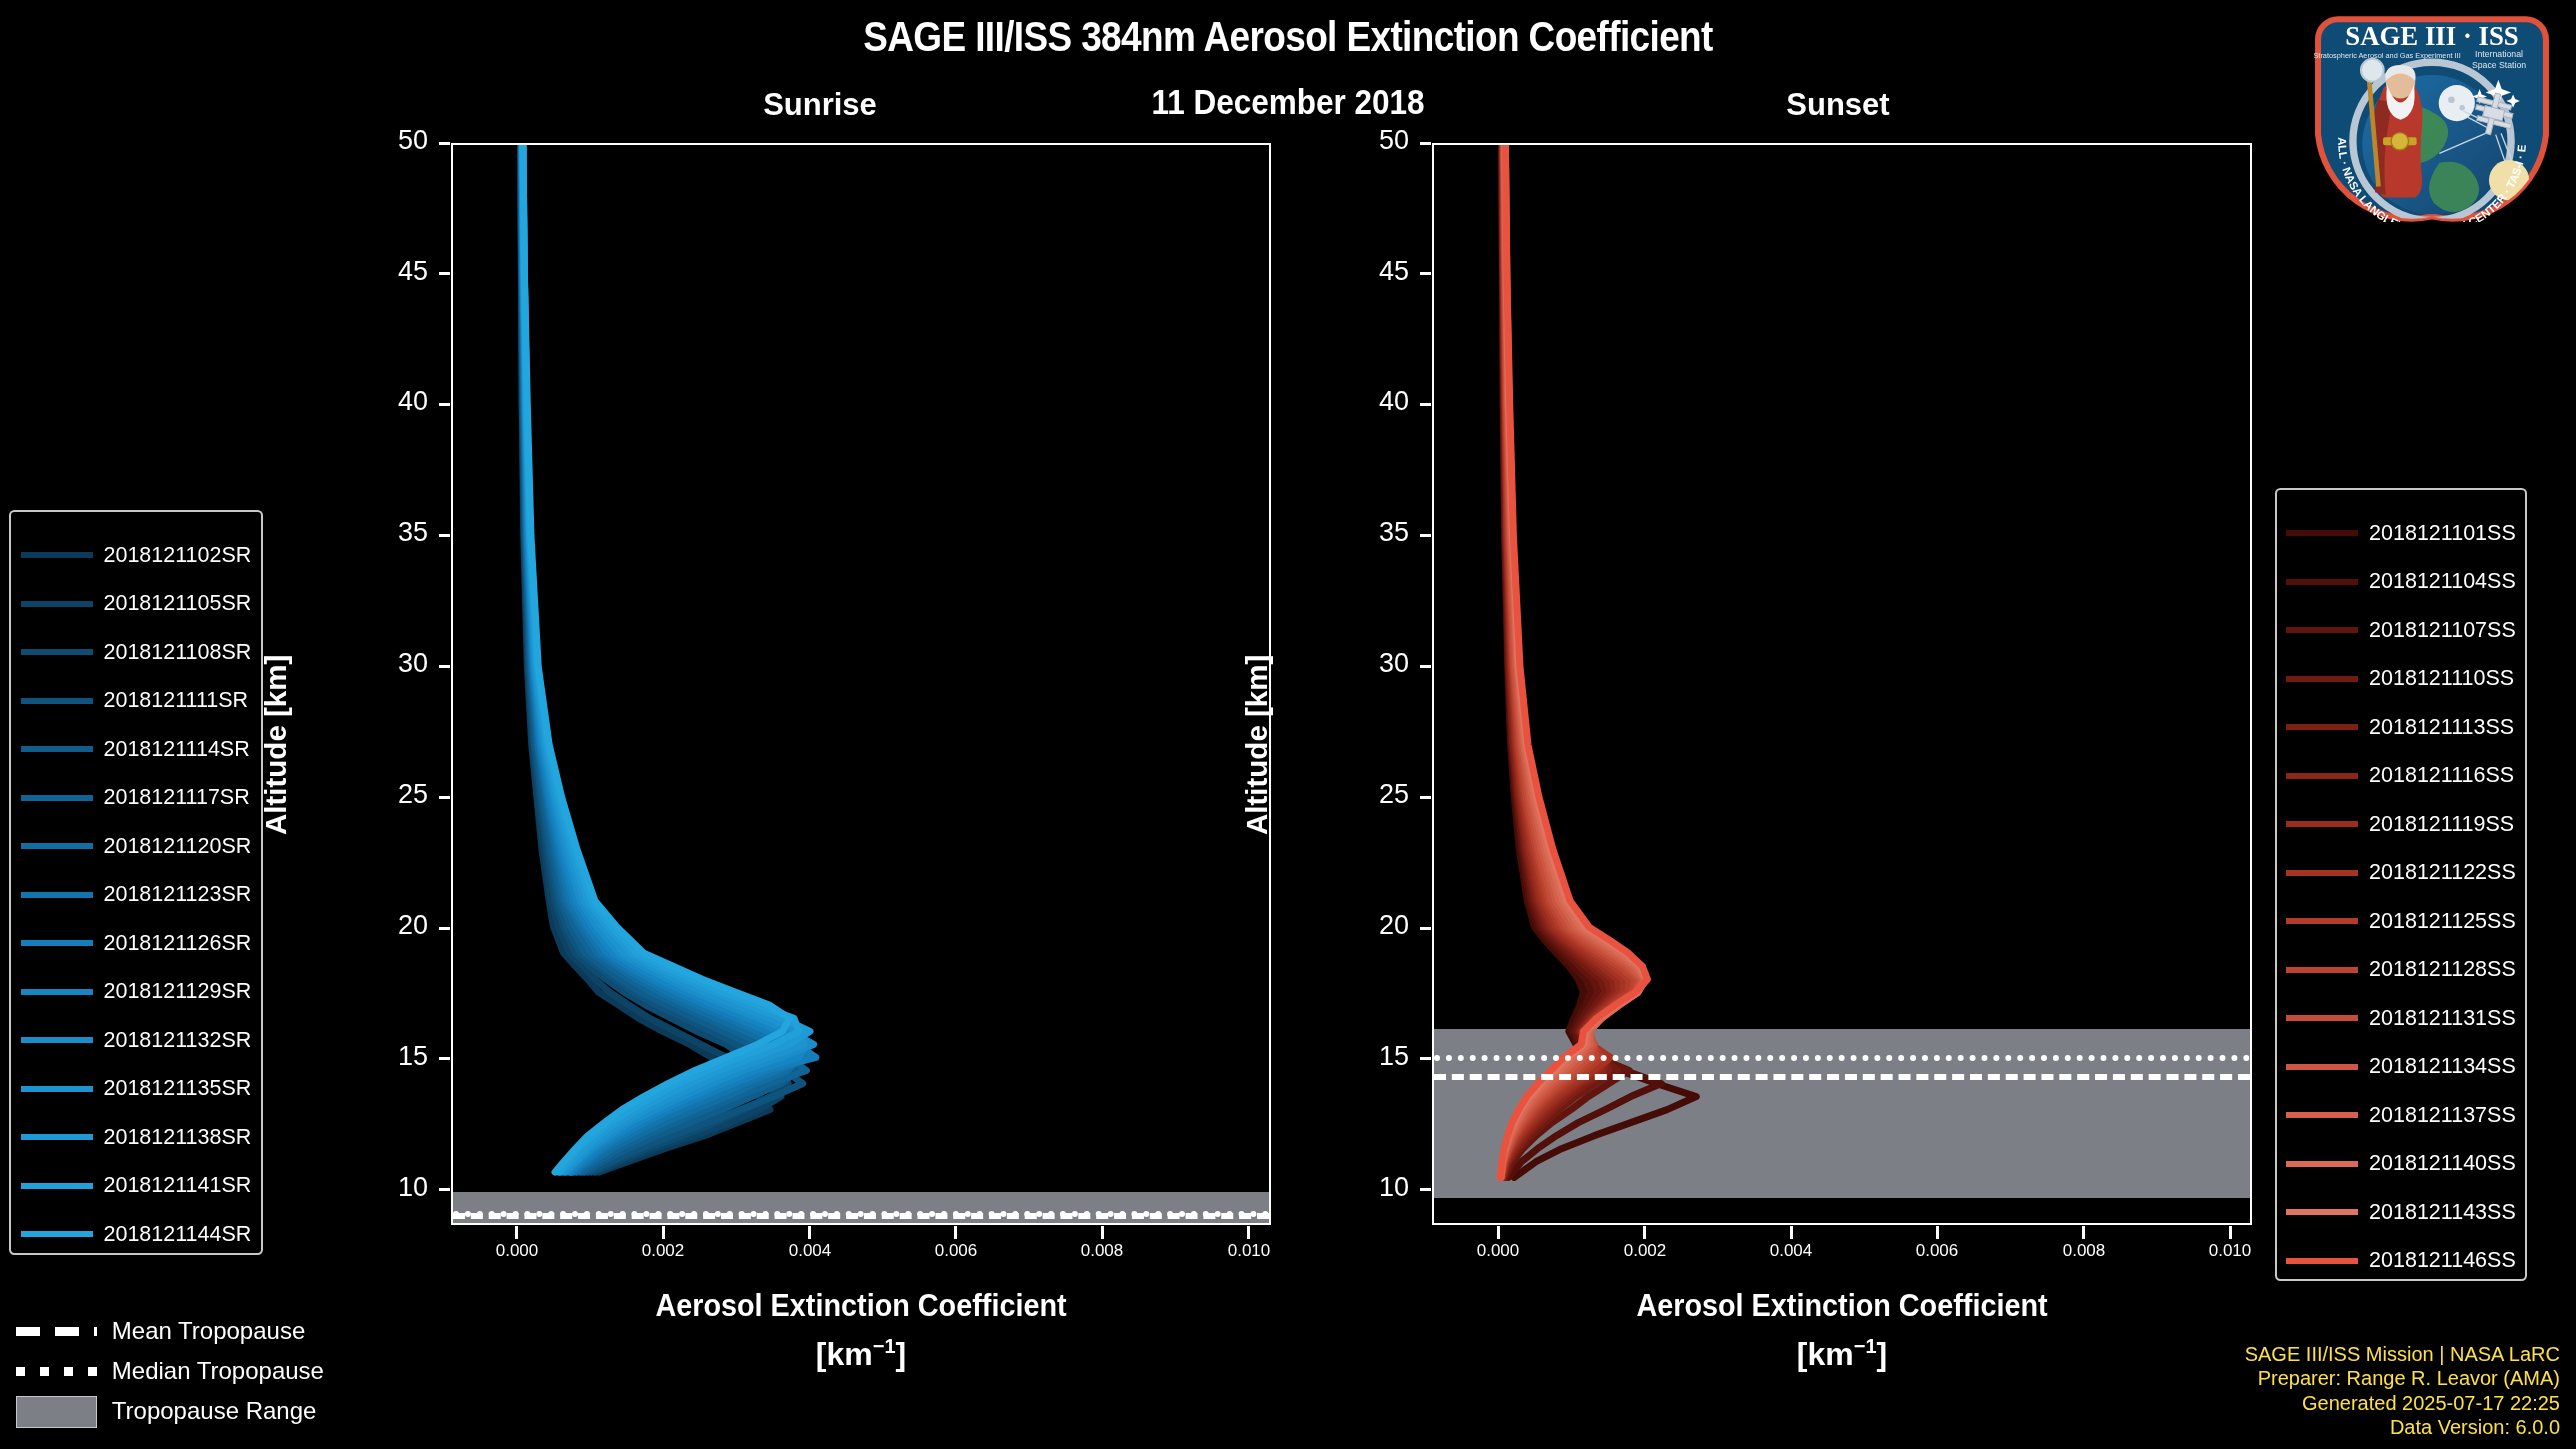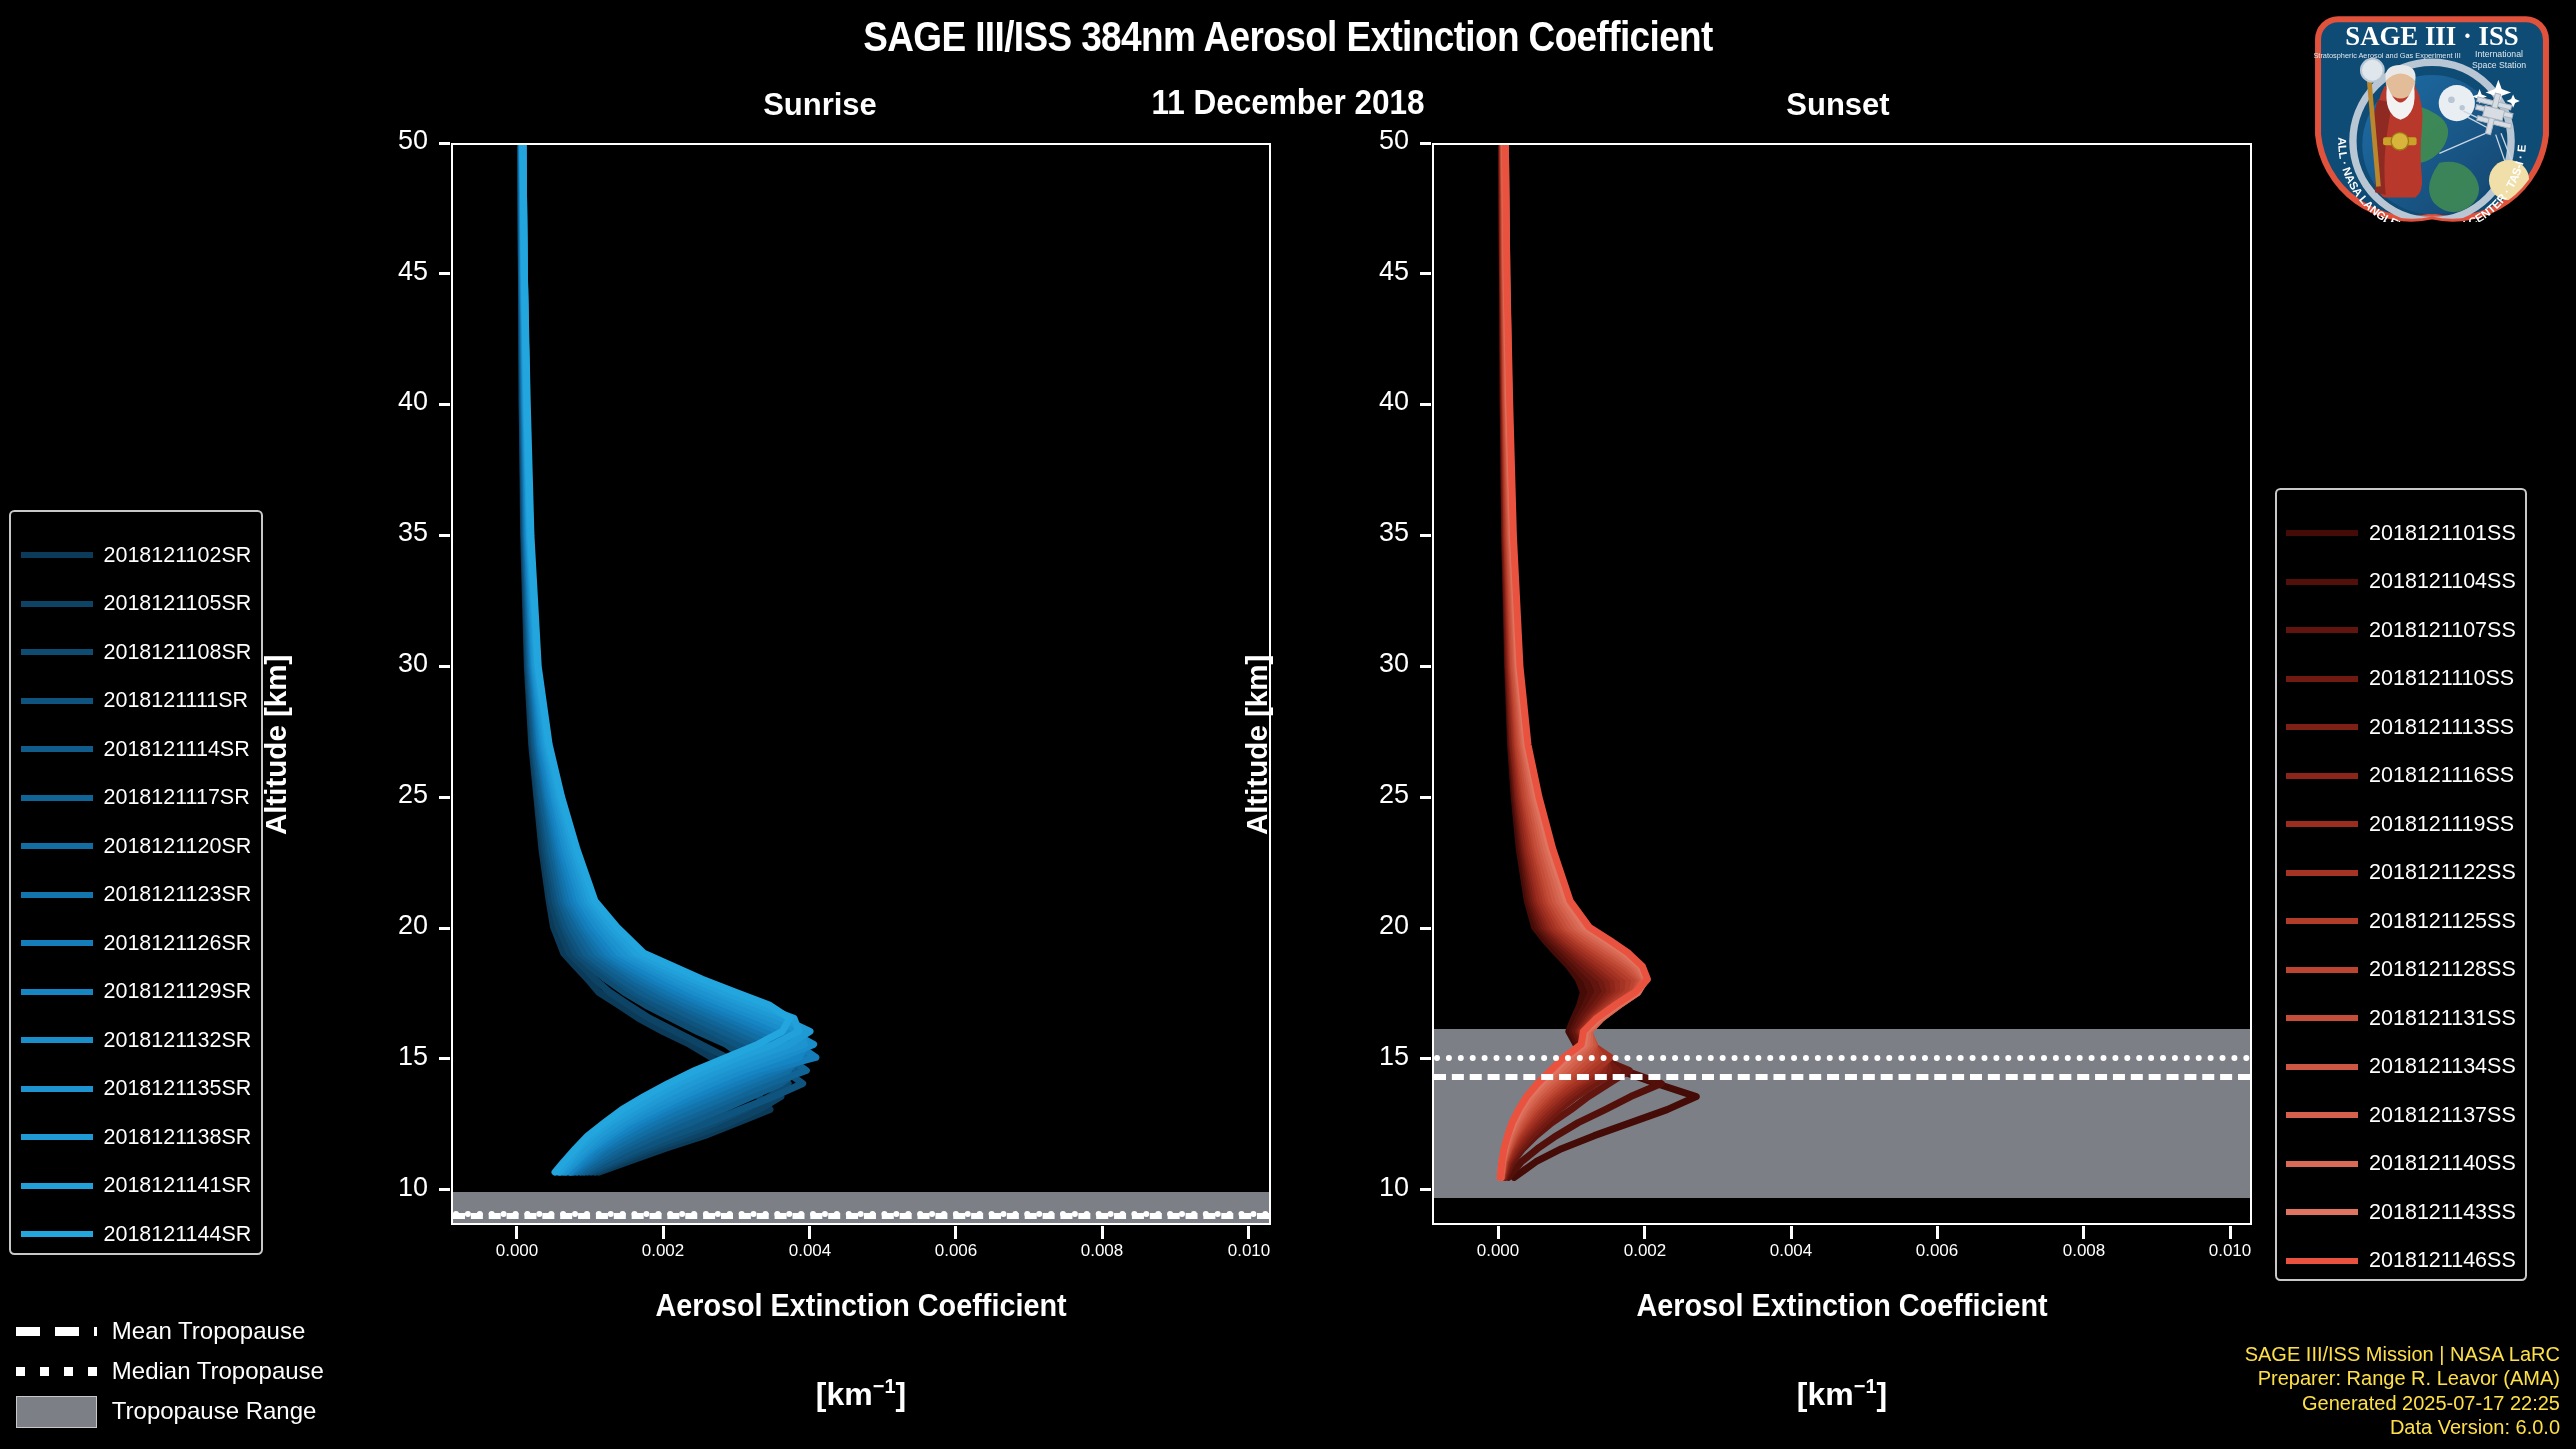--- a/index.html
+++ b/index.html
@@ -46,21 +46,21 @@
   .ytickmark{position:absolute;width:10.7px;height:2.7px;background:#fff;}
   .ylabel{position:absolute;font-size:29.5px;font-weight:bold;white-space:nowrap;
           transform-origin:left top;transform:rotate(-90deg);}
 
   
   .xtick{position:absolute;top:1241px;font-size:17px;text-align:center;width:148px;}
   .xtickmark{position:absolute;top:1226px;width:2.7px;height:13.4px;background:#fff;}
   .xlabel{position:absolute;top:1287px;width:820px;text-align:center;
           font-size:32px;font-weight:bold;transform:scaleX(0.9);transform-origin:center top;}
   .xunit{position:absolute;top:1335px;width:820px;text-align:center;
-         font-size:32px;font-weight:bold;margin-top:40px;}
+         font-size:32px;font-weight:bold;}
   .xunit sup{font-size:20px;vertical-align:super;}
 
   
   .legend{position:absolute;border:2px solid #c8c8c8;border-radius:5.4px;
           background:#000;padding:6.7px 9.4px;}
   .legend-row{display:flex;align-items:center;height:23.5px;margin-top:25px;}
   .legend-swatch{width:72px;height:6px;margin-right:10.7px;flex:none;}
   .legend-text{font-size:21.5px;color:#fff;white-space:nowrap;}
   #legend-sunrise{left:9.4px;top:510px;}
   #legend-sunset{left:2275px;top:488px;}

